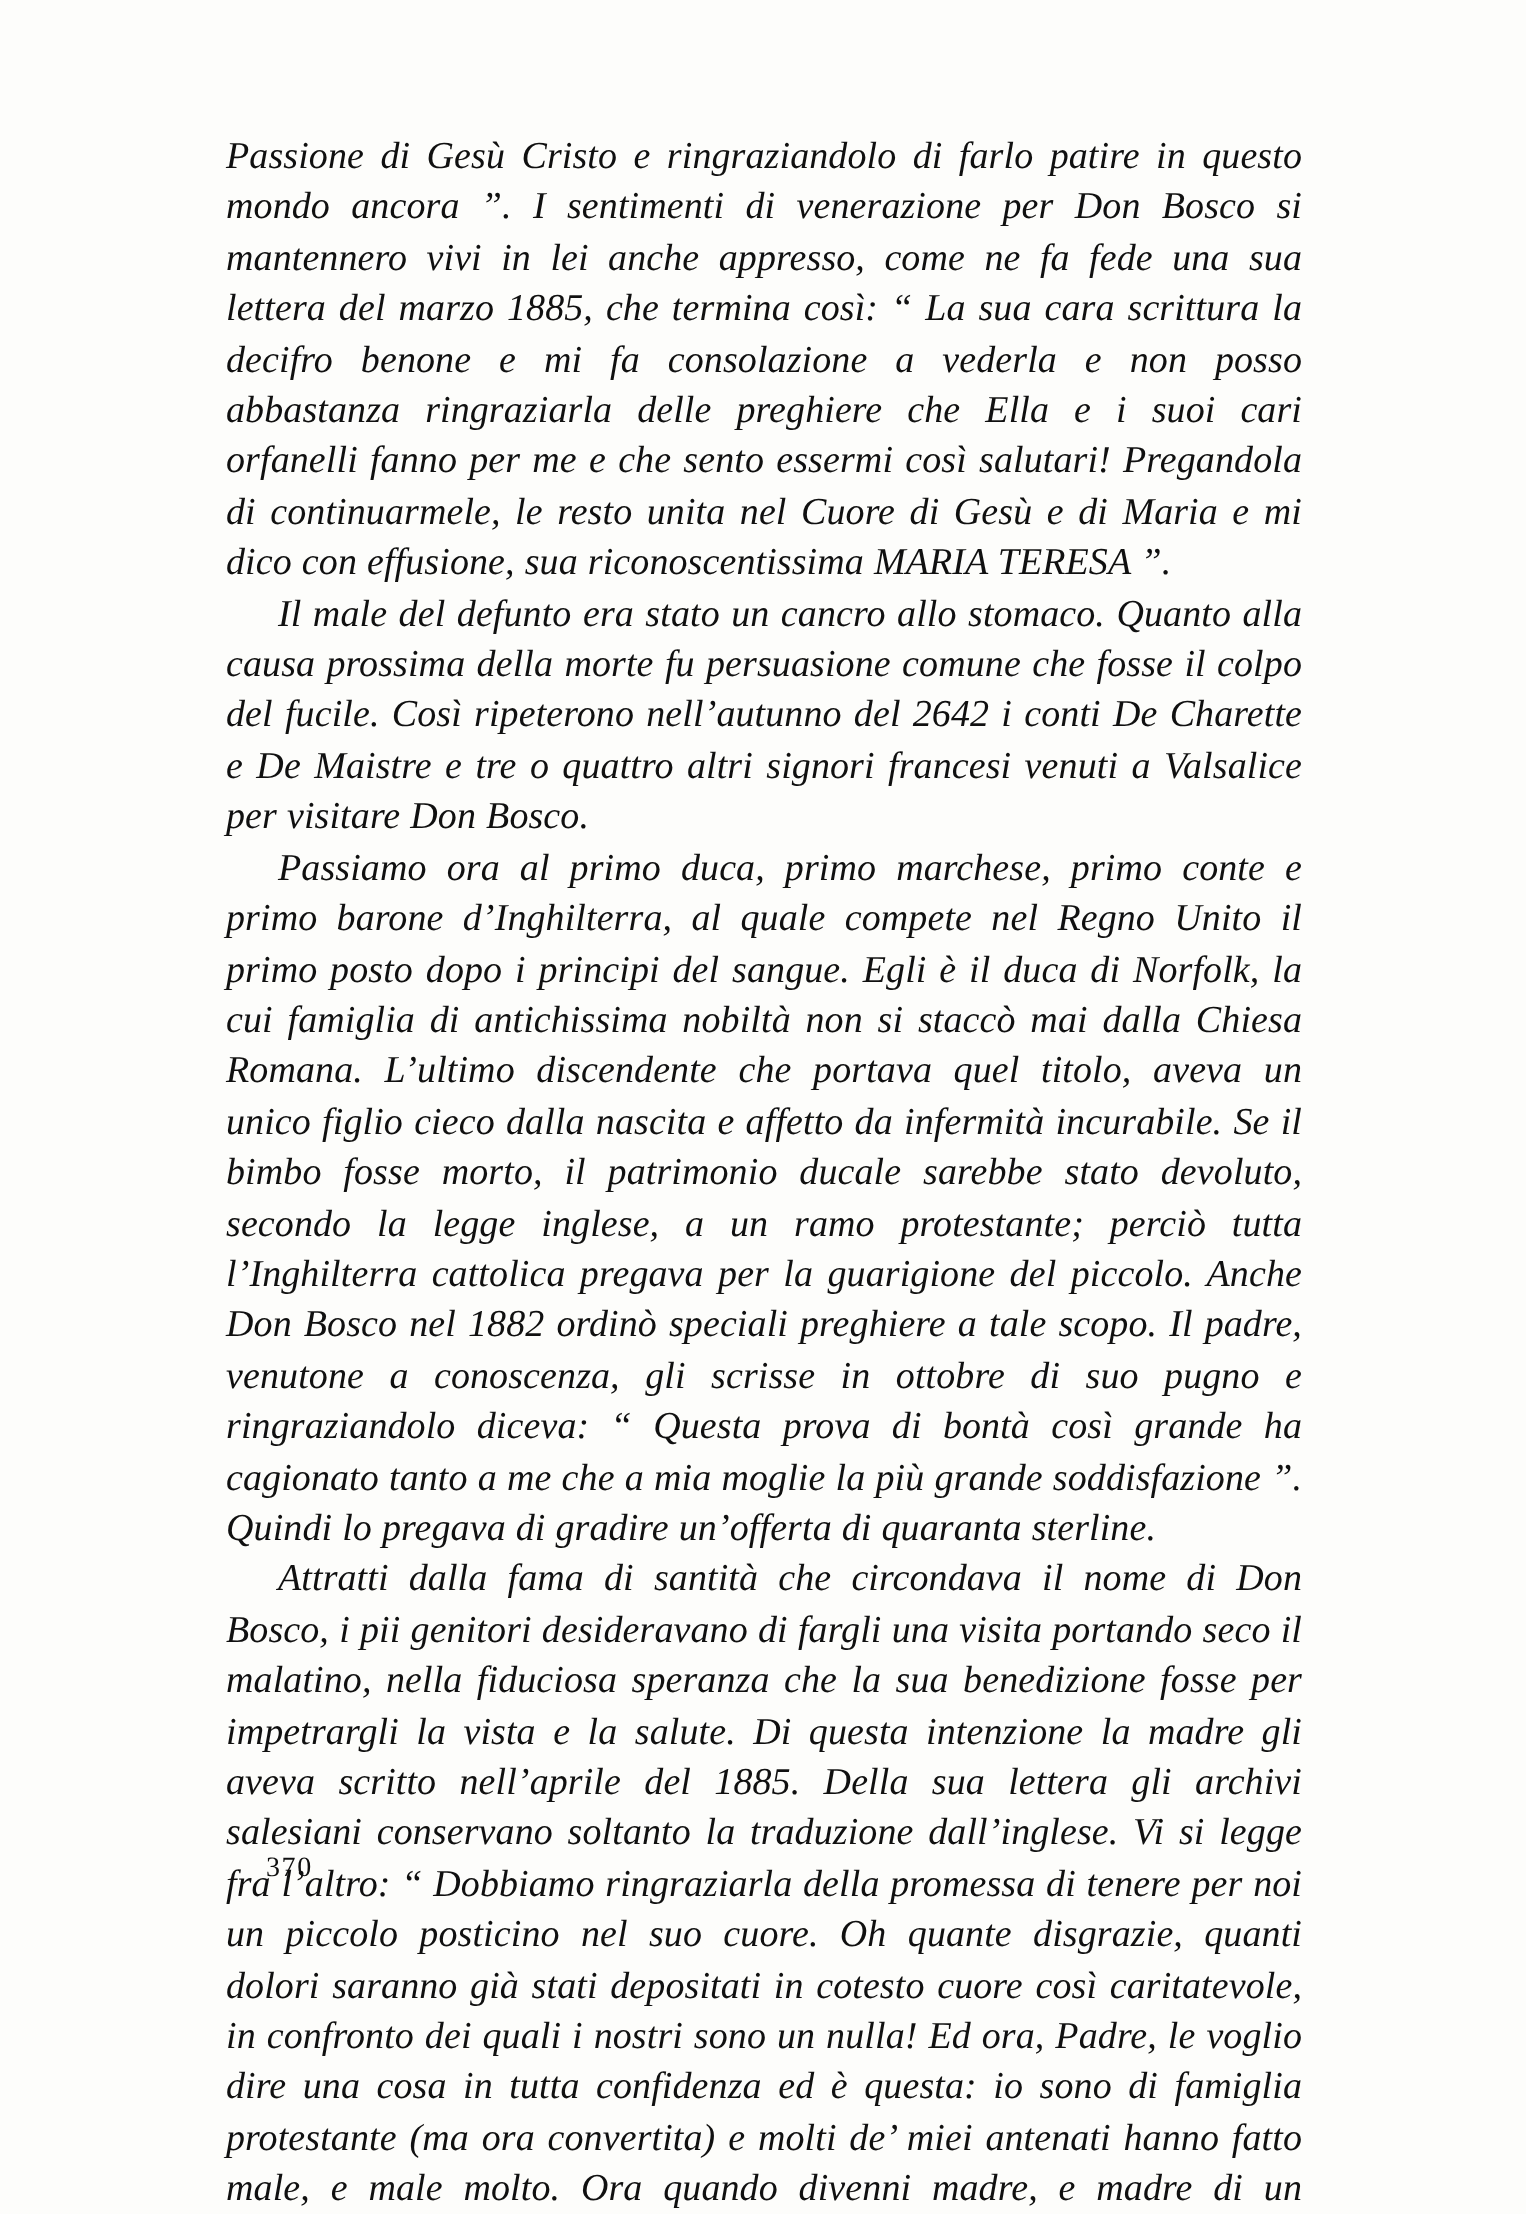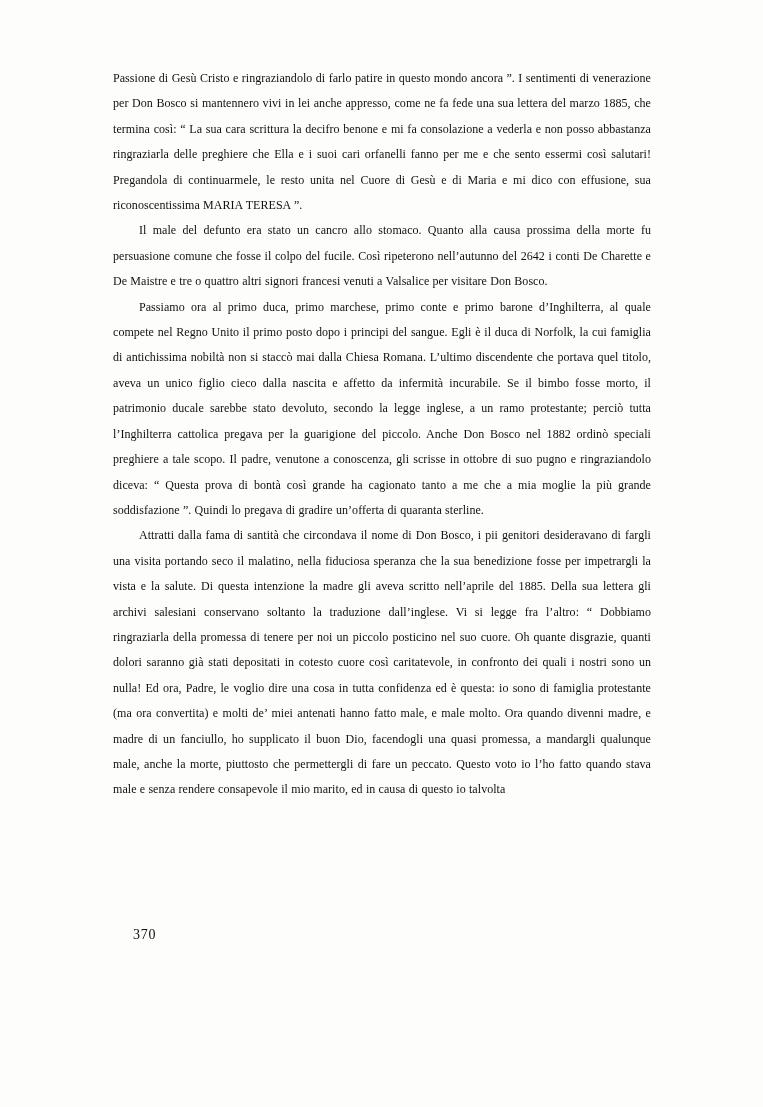--- a/index.html
+++ b/index.html
@@ -21,26 +21,27 @@
     background: #fdfdfb;
   }
   .text-column {
     position: absolute;
     left: 113px;
     top: 66px;
     width: 538px;
   }
   p.para {
     margin: 0;
-    font-size: 12px;
+    font-size: 19px;
     line-height: 25.4px;
     text-align: justify;
     text-justify: inter-word;
     letter-spacing: 0.05px;
     word-spacing: 0.2px;
+    font-style: italic;
   }
   p.para.indent {
     text-indent: 26px;
   }
   .page-number {
     position: absolute;
     left: 133px;
     top: 925px;
     font-size: 14px;
     line-height: 20px;

